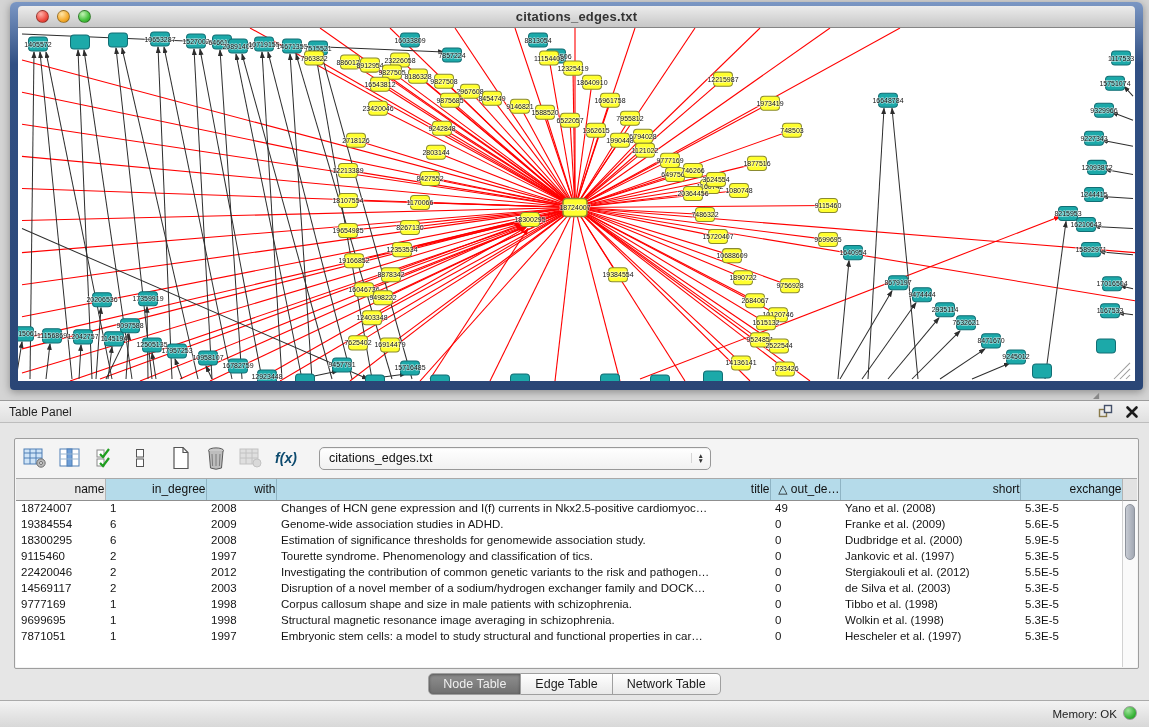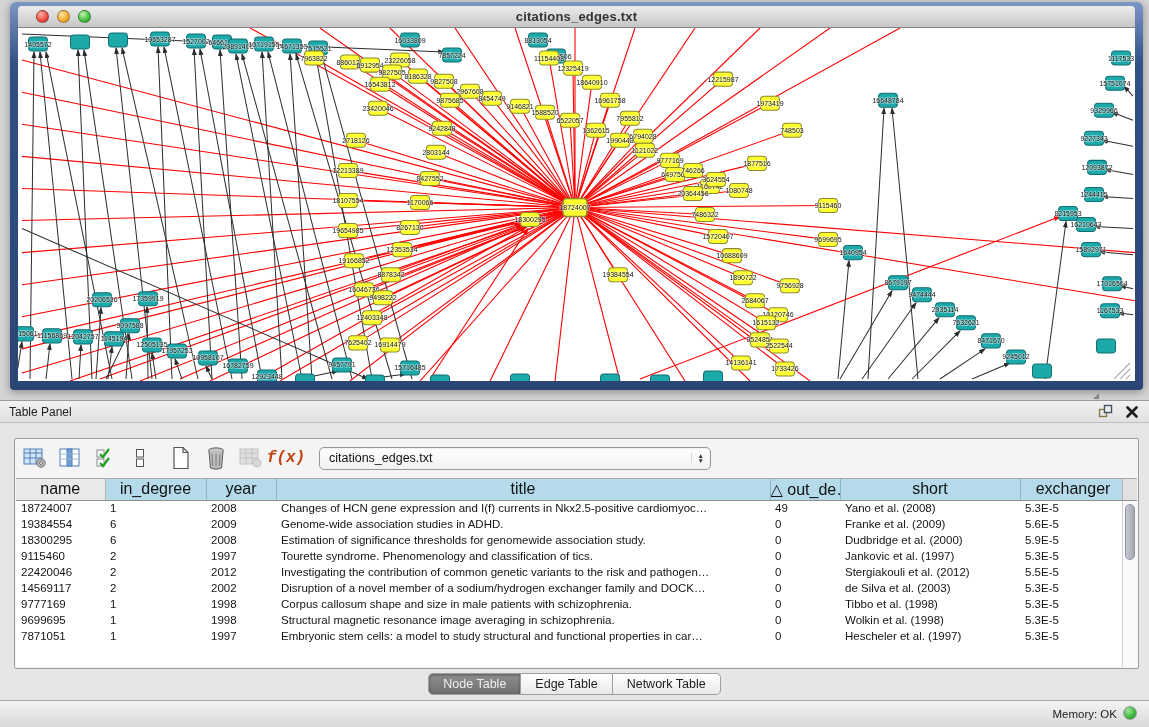--- a/index.html
+++ b/index.html
@@ -33,35 +33,35 @@
     background:#e6e6e6; border-top:1px solid #9b9b9b; }
   .panel-header { height:22px; background:linear-gradient(#f2f2f2,#e0e0e0);
     border-bottom:1px solid #bdbdbd; position:relative; }
   .panel-title { position:absolute; left:9px; top:4px; font-size:12px; color:#222; }
   .panel-actions { position:absolute; right:10px; top:3px; display:flex; gap:12px; align-items:center; }
   .inner-box { position:absolute; left:14px; top:37px; width:1125px; height:231px;
     background:#f4f4f4; border:1px solid #9e9e9e; border-radius:2px; }
   .toolbar { position:absolute; left:0; top:0; right:0; height:38px; display:flex;
     align-items:center; padding-left:8px; gap:11px; }
   .tool-btn { width:24px; height:24px; display:flex; align-items:center; justify-content:center; }
-  .fx { font-family:Liberation Mono, monospace; font-style:italic; font-size:16px;
-    font-weight:bold; color:#c2410c; }
+  .fx { font-family:Liberation Sans, sans-serif; font-style:italic; font-size:14px;
+    font-weight:bold; color:#0c4a6e; }
   .dropdown { margin-left:10px; width:392px; height:23px; background:linear-gradient(#ffffff,#f1f1f1);
     border:1px solid #989898; border-radius:5px; display:flex; align-items:center;
     padding:0 6px 0 9px; font-size:12.5px; color:#111; box-shadow:inset 0 1px 1px rgba(0,0,0,.06); }
   .dropdown .dd-label { flex:1; }
   .stepper { display:flex; flex-direction:column; line-height:5px; font-size:6.5px;
     color:#333; text-align:center; padding-left:6px; border-left:1px solid #d5d5d5; }
 
   .table-wrap { position:absolute; left:1px; right:1px; top:39px; bottom:1px; background:#fff;
     border-top:1px solid #a9a9a9; overflow:hidden; }
   table.data { border-collapse:collapse; table-layout:fixed; width:1110px; font-size:11.5px; }
   table.data th { height:21px; background:#b5dbea; border-right:1px solid #8fb4c4;
-    border-bottom:1px solid #8f8f8f; font-weight:normal; font-size:16px; color:#111;
-    text-align:center; overflow:hidden; white-space:nowrap; }
+    border-bottom:1px solid #8f8f8f; font-weight:normal; font-size:12px; color:#111;
+    text-align:right; overflow:hidden; white-space:nowrap; }
   table.data th.first { background:#e9e9e9; border-right:1px solid #b3b3b3; }
   table.data td { height:16px; padding:0 3px 0 5px; color:#141414; white-space:nowrap;
     overflow:hidden; }
   .vscroll { position:absolute; top:22px; right:0; bottom:0; width:15px; background:#fafafa;
     border-left:1px solid #d2d2d2; }
   .vscroll .thumb { position:absolute; left:2px; right:2px; top:3px; height:56px;
     border-radius:6px; background:linear-gradient(90deg,#c7cbd3,#a2a8b3);
     border:1px solid #8e939c; }
   .scroll-corner { position:absolute; top:0; right:0; width:15px; height:22px;
     background:#e2e2e2; border-left:1px solid #b3b3b3; border-bottom:1px solid #8f8f8f; }
@@ -857,21 +857,21 @@
               <col style="width: 70px;">
               <col style="width: 494px;">
               <col style="width: 70px;">
               <col style="width: 180px;">
               <col style="width: 106px;">
             </colgroup>
           <thead>
               <tr id="thead-row">
                 <th class="first">name</th>
                 <th>in_degree</th>
-                <th>year</th>
+                <th>with</th>
                 <th>title</th>
                 <th>△ out_de…</th>
                 <th>short</th>
                 <th>exchanger</th>
               </tr>
             </thead>
           <tbody id="tbody">
               <tr>
                 <td>18724007</td>
                 <td>1</td>
@@ -913,21 +913,21 @@
                 <td>2</td>
                 <td>2012</td>
                 <td>Investigating the contribution of common genetic variants to the risk and pathogen…</td>
                 <td>0</td>
                 <td>Stergiakouli et al. (2012)</td>
                 <td>5.5E-5</td>
               </tr>
               <tr>
                 <td>14569117</td>
                 <td>2</td>
-                <td>2002</td>
+                <td>2003</td>
                 <td>Disruption of a novel member of a sodium/hydrogen exchanger family and DOCK…</td>
                 <td>0</td>
                 <td>de Silva et al. (2003)</td>
                 <td>5.3E-5</td>
               </tr>
               <tr>
                 <td>9777169</td>
                 <td>1</td>
                 <td>1998</td>
                 <td>Corpus callosum shape and size in male patients with schizophrenia.</td>

